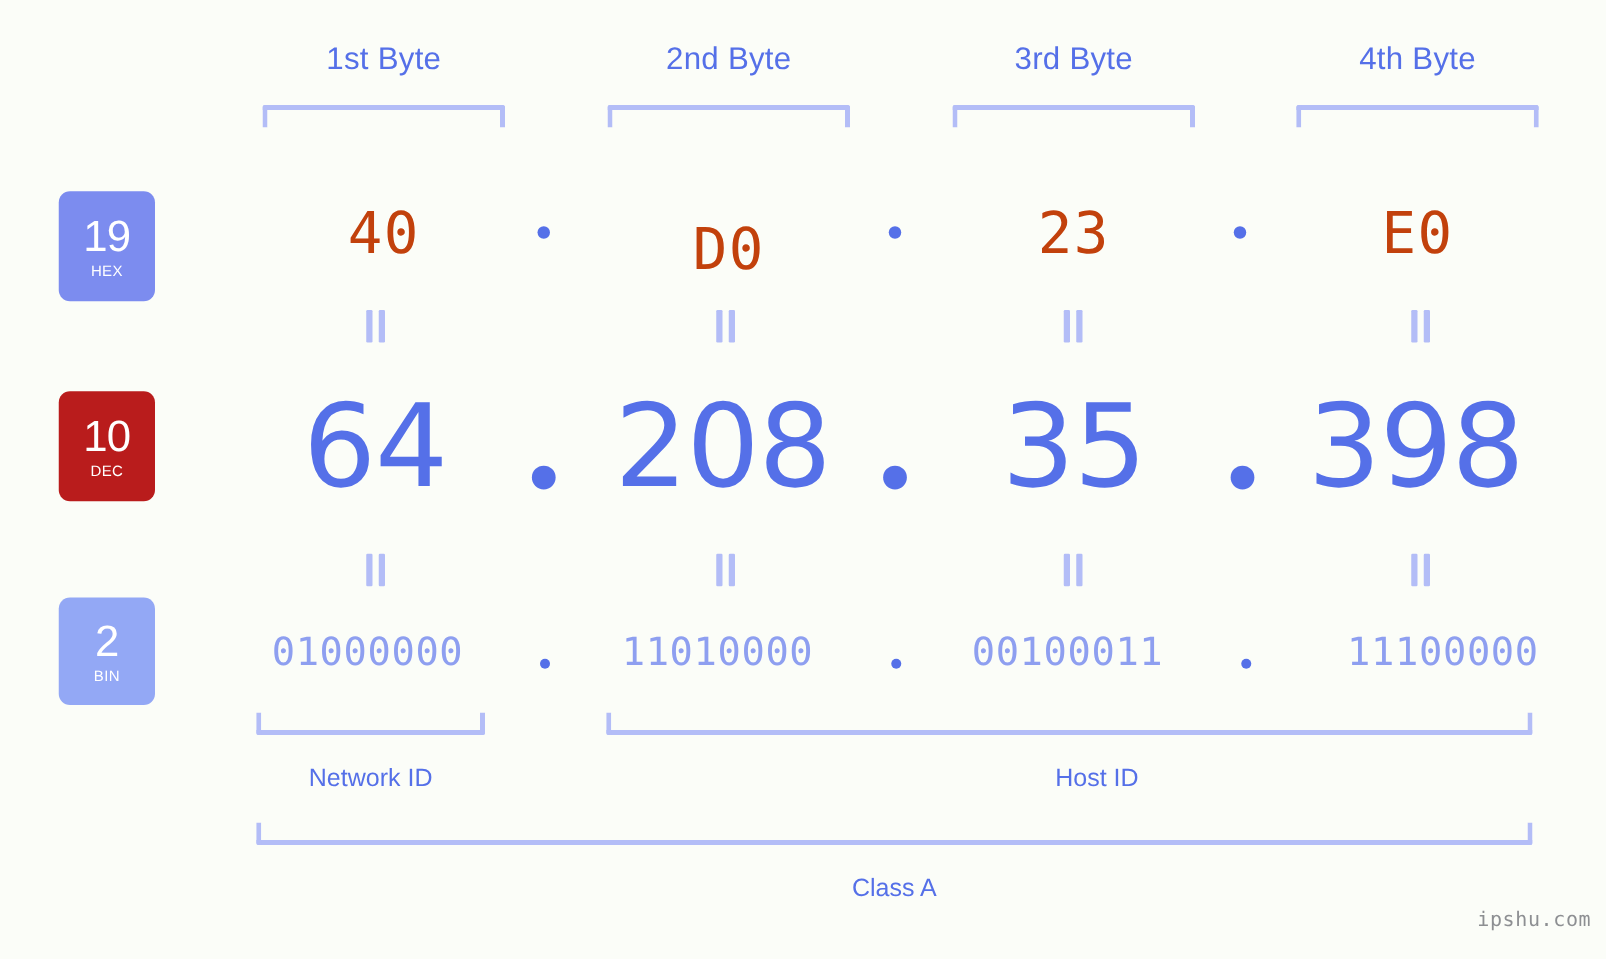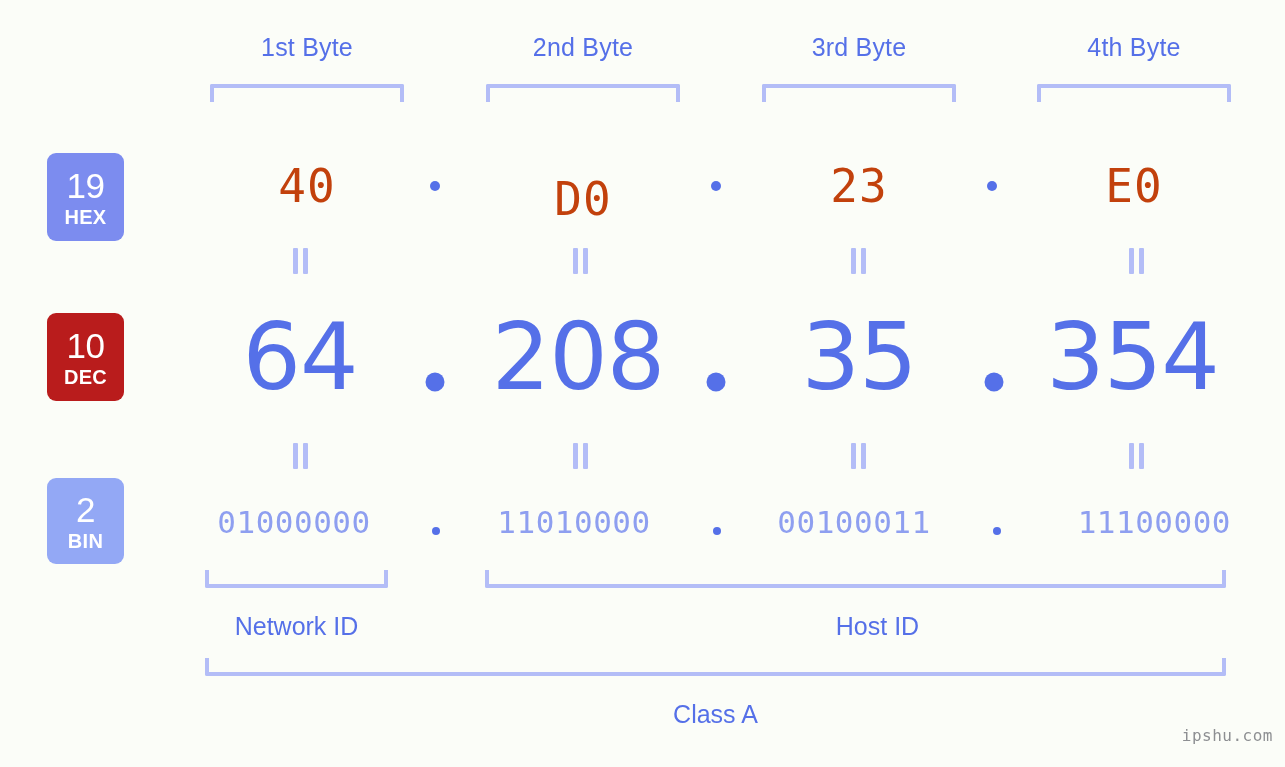--- a/index.html
+++ b/index.html
@@ -65,22 +65,22 @@
     justify-content: center;
     line-height: 1;
     box-sizing: border-box;
   }
   .badge .num {
     font-size: 35px;
     font-weight: 400;
     letter-spacing: -0.5px;
   }
   .badge .name {
-    font-size: 20px;
-    font-weight: 700;
+    font-size: 12px;
+    font-weight: 400;
     margin-top: 4px;
     letter-spacing: 0.3px;
   }
 
   
   .row-values {
     position: absolute;
     left: 0;
     width: 1285px;
     height: 0;
@@ -135,21 +135,21 @@
     height: 26px;
     background: #b3bdf7;
     border-radius: 1px;
   }
   .eq span:nth-child(1) { left: 3px; }
   .eq span:nth-child(2) { left: 13px; }
 
   
   .section-caption {
     position: absolute;
-    font-size: 25px;
+    font-size: 20px;
     color: #5570e8;
     text-align: center;
     white-space: nowrap;
   }
 
   .watermark {
     position: absolute;
     right: 12px;
     bottom: 22px;
     font-size: 16px;
@@ -210,21 +210,21 @@
     <span class="name">DEC</span>
   </div>
 
   <div class="row-values" style="top:357px;">
     <div class="cell dec-val" style="left:203px; width:194px;">64</div>
     <div class="dot dot-dec" style="left:435px; top:25px;"></div>
     <div class="cell dec-val" style="left:478px; width:200px;">208</div>
     <div class="dot dot-dec" style="left:716px; top:25px;"></div>
     <div class="cell dec-val" style="left:762px; width:194px;">35</div>
     <div class="dot dot-dec" style="left:994px; top:25px;"></div>
-    <div class="cell dec-val" style="left:1030px; width:205px;">354</div>
+    <div class="cell dec-val" style="left:1030px; width:205px;">398</div>
   </div>
 
   <div class="eq" style="left:300px; top:456px;">
     <span></span>
       <span></span>
   </div>
   <div class="eq" style="left:580px; top:456px;">
     <span></span>
       <span></span>
   </div>

